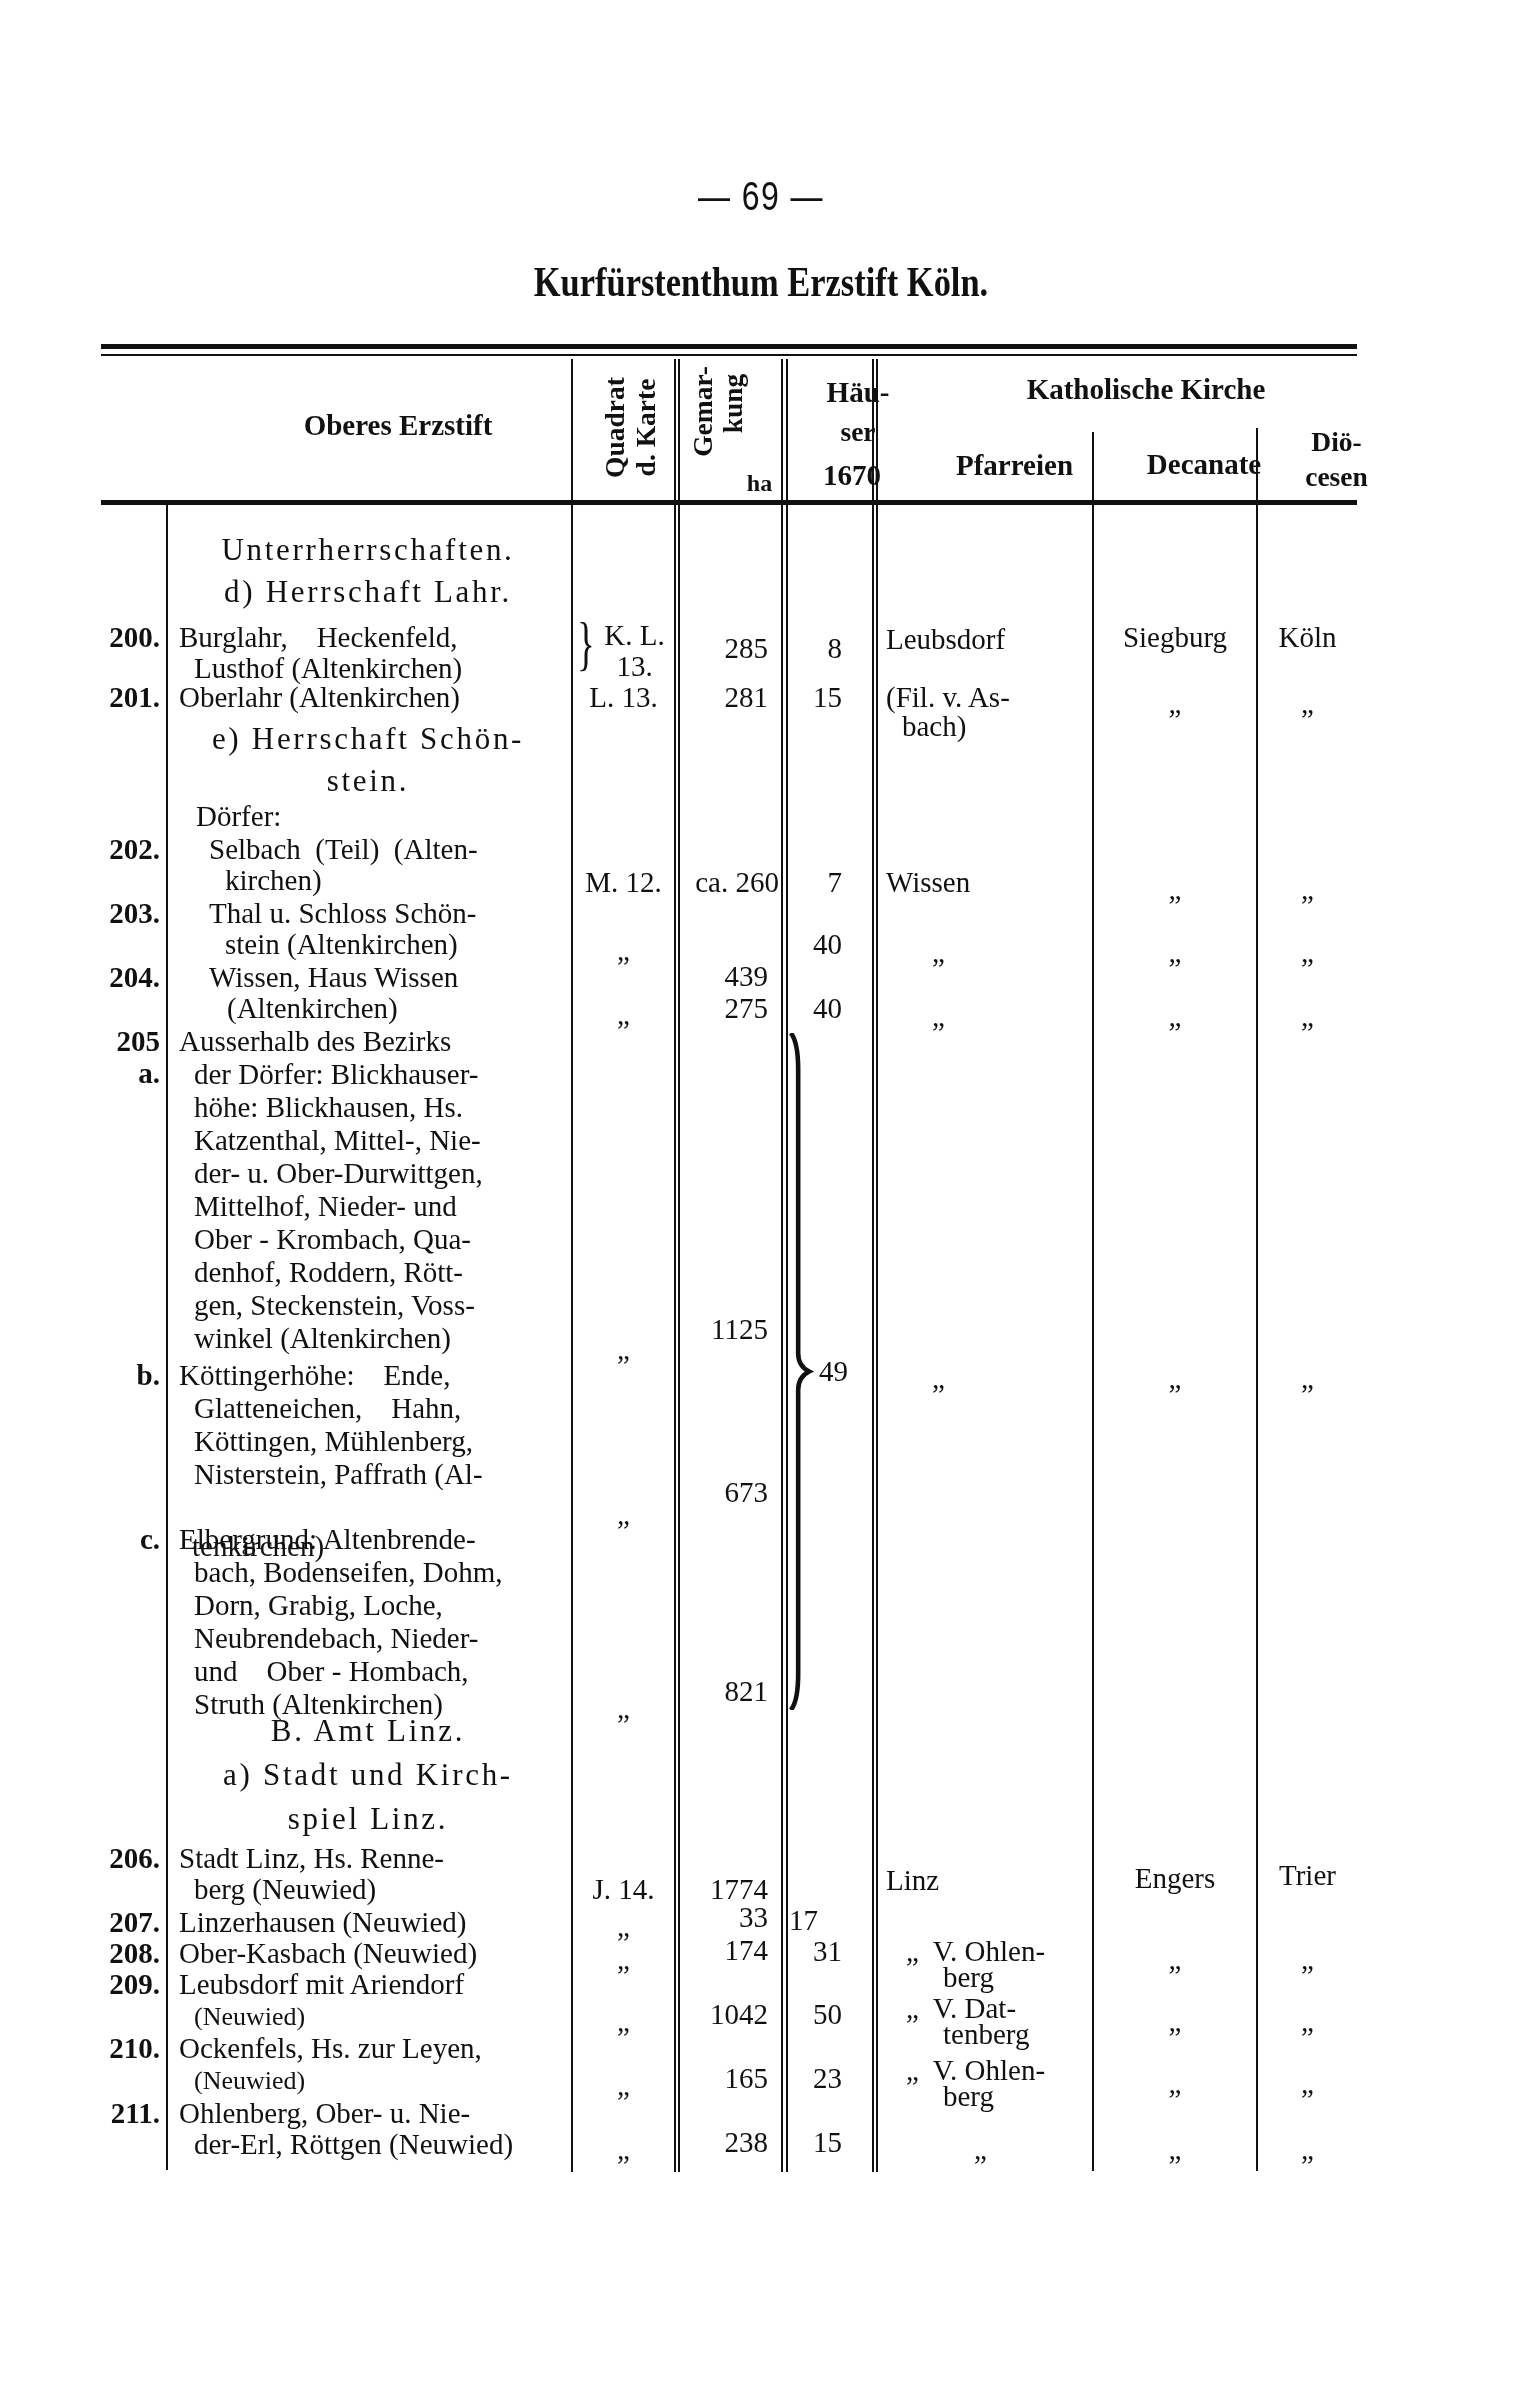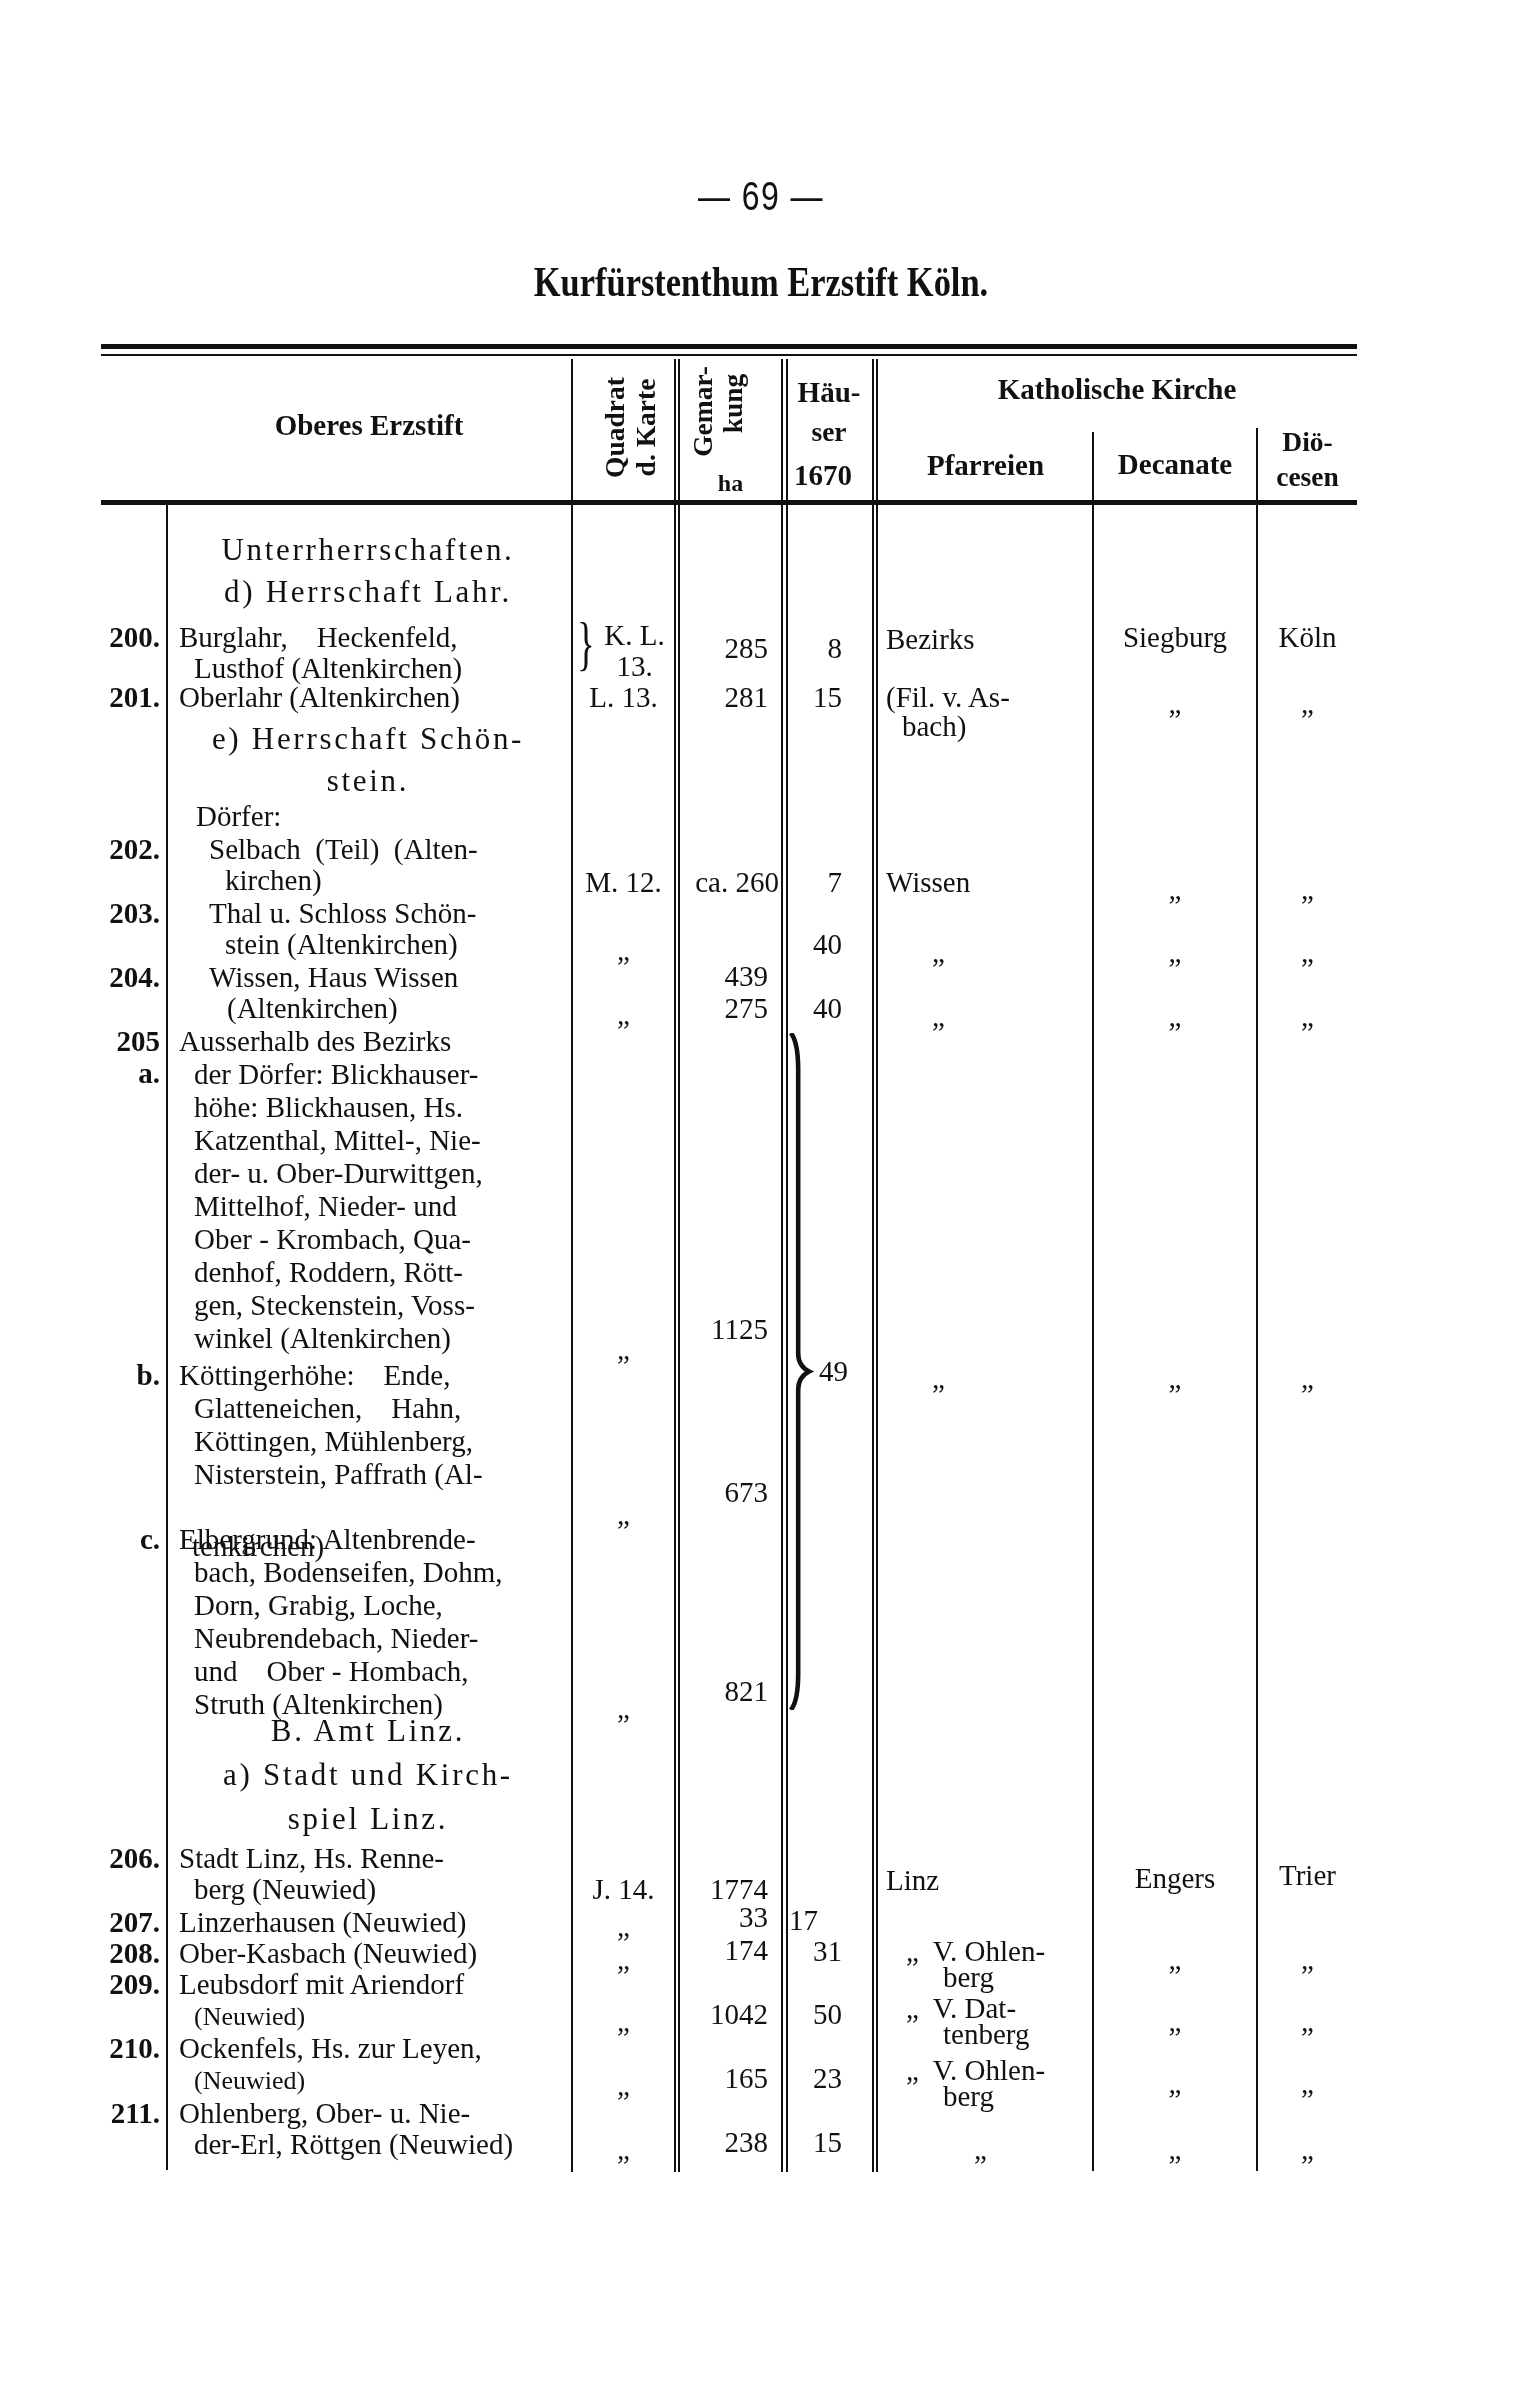--- a/index.html
+++ b/index.html
@@ -5,21 +5,21 @@
   html, body { margin: 0; padding: 0; background: #ffffff; }
   body { width: 1522px; height: 2401px; position: relative; overflow: hidden;
          font-family: "Liberation Serif", "DejaVu Serif", serif; color: #111; }
   .abs { position: absolute; }
   .pagenum { left: 0; width: 1522px; top: 174px; text-align: center; font-size: 40px; letter-spacing: 1.8px;
              font-family: "Liberation Sans Narrow", "Liberation Sans", sans-serif; transform: scaleX(0.8); }
   .title { left: 0; width: 1522px; top: 258px; text-align: center; font-size: 42px; font-weight: bold;
            font-family: "Liberation Serif", serif; transform: scaleX(0.82); }
   .hline { position: absolute; background: #111; }
   .vline { position: absolute; background: #111; width: 1.8px; }
-  .hdr { position: absolute; font-weight: bold; text-align: center; line-height: 1.05; }
+  .hdr { position: absolute; font-weight: bold; text-align: center; line-height: 1.05; padding-left: 29px; }
   .rot { position: absolute; font-weight: bold; font-size: 27.5px; transform: rotate(-90deg); transform-origin: center; white-space: nowrap; text-align: center; line-height: 31px; }
   .txt { position: absolute; font-size: 29px; line-height: 33px; white-space: nowrap; }
   .num { position: absolute; font-size: 29px; line-height: 33px; font-weight: bold; text-align: right; white-space: nowrap; }
   .ctr { position: absolute; font-size: 29px; line-height: 33px; text-align: center; white-space: nowrap; }
   .rgt { position: absolute; font-size: 29px; line-height: 33px; text-align: right; white-space: nowrap; }
   .sec { position: absolute; font-size: 31px; line-height: 37px; letter-spacing: 2.7px; text-align: center; white-space: nowrap; }
   .brace { position: absolute; font-size: 37px; line-height: 37px; }
 </style>
 </head>
 <body>
@@ -79,21 +79,21 @@
 
 <div>
   <div class="num" style="left:92px; width:68px; top:621px;">200.</div>
   <div class="txt" style="left:179px; top:621px; white-space:pre;">Burglahr,    Heckenfeld,</div>
   <div class="txt" style="left:194px; top:652px;">Lusthof (Altenkirchen)</div>
   <div class="brace" style="left:577px; top:624px; transform:scaleY(1.6);">}</div>
   <div class="ctr" style="left:595px; width:79px; top:619px;">K. L.</div>
   <div class="ctr" style="left:595px; width:79px; top:650px;">13.</div>
   <div class="rgt" style="left:680px; width:88px; top:632px;">285</div>
   <div class="rgt" style="left:787px; width:55px; top:632px;">8</div>
-  <div class="txt" style="left:886px; top:623px;">Bezirks</div>
+  <div class="txt" style="left:886px; top:623px;">Leubsdorf</div>
   <div class="ctr" style="left:1094px; width:162px; top:621px;">Siegburg</div>
   <div class="ctr" style="left:1258px; width:99px; top:621px;">Köln</div>
 </div>
 
 <div>
   <div class="num" style="left:92px; width:68px; top:681px;">201.</div>
   <div class="txt" style="left:179px; top:681px;">Oberlahr (Altenkirchen)</div>
   <div class="ctr" style="left:573px; width:101px; top:681px;">L. 13.</div>
   <div class="rgt" style="left:680px; width:88px; top:681px;">281</div>
   <div class="rgt" style="left:787px; width:55px; top:681px;">15</div>

